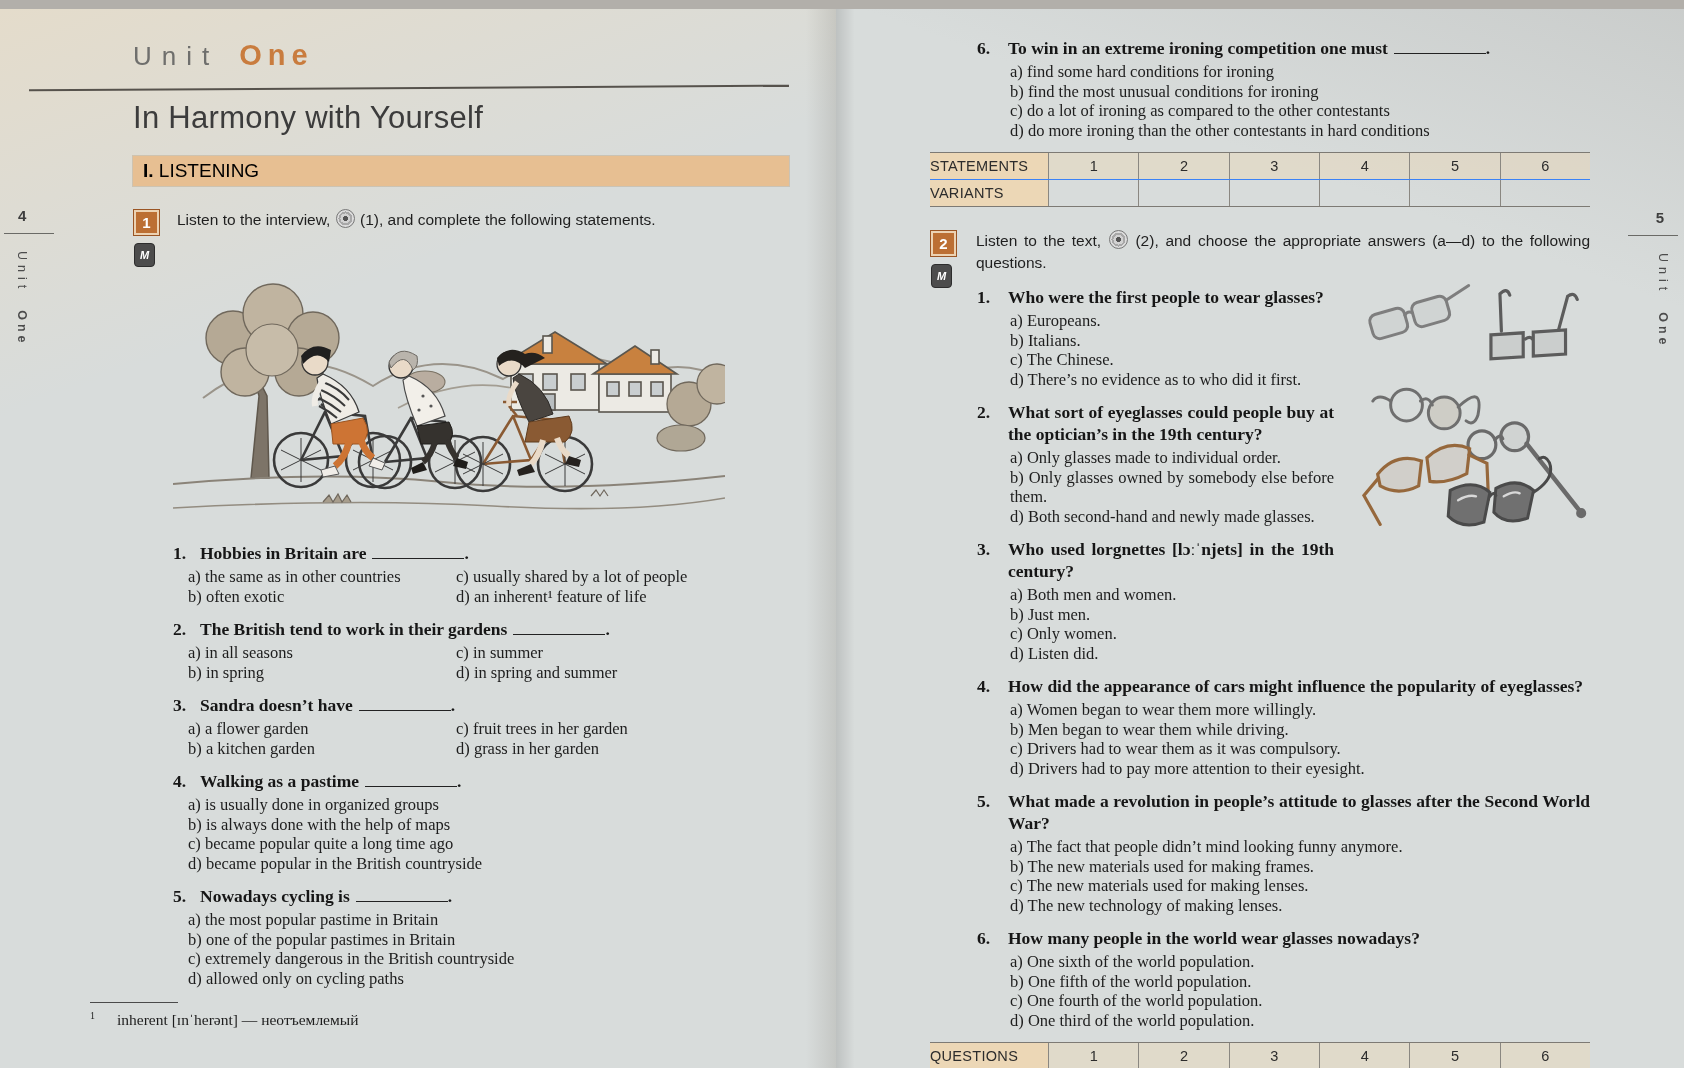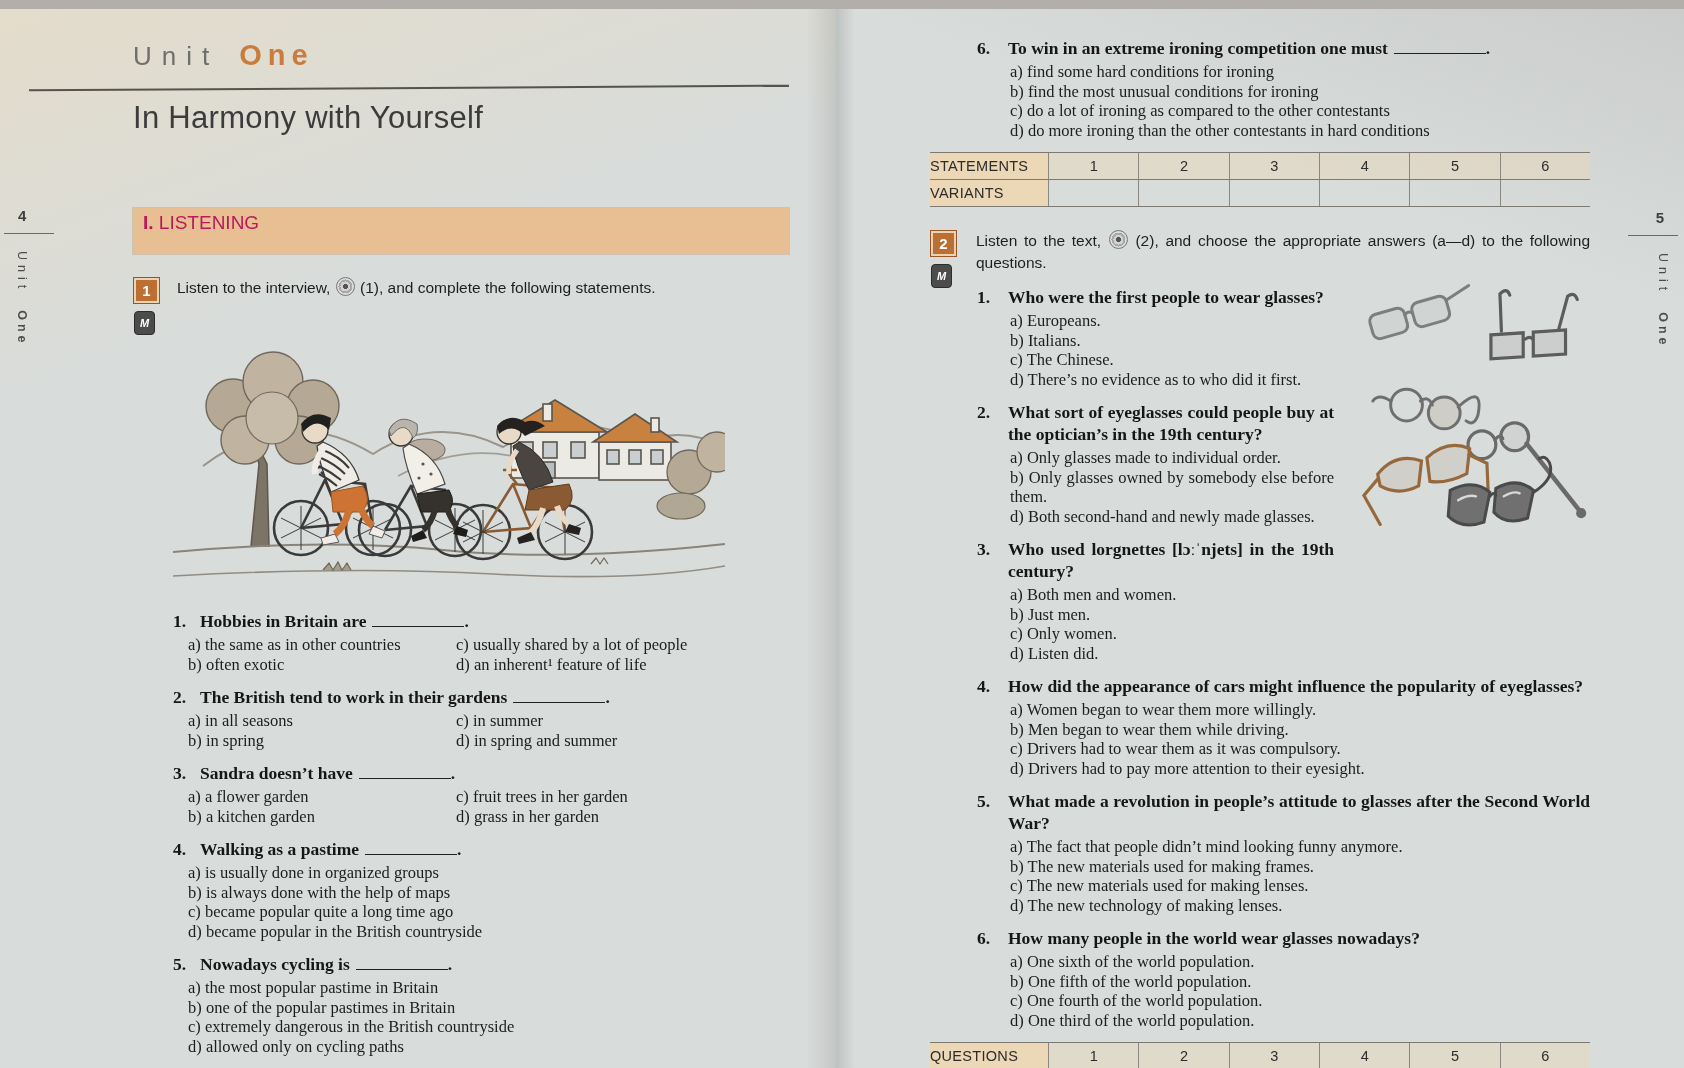--- a/index.html
+++ b/index.html
@@ -23,22 +23,22 @@
   .vert-label{position:absolute;writing-mode:vertical-rl;font-size:12.5px;color:#4c4c4c;letter-spacing:5px;white-space:pre}
   .vert-bold{font-weight:bold;letter-spacing:4px}
 
   
   .content-left{position:absolute;left:133px;top:30px;width:656px}
   .unit-line{display:flex;align-items:baseline;gap:20px}
   .unit-word{font-size:26px;letter-spacing:10px;color:#6f6f6d}
   .unit-one{font-size:29px;font-weight:bold;letter-spacing:6px;color:#c97c3e}
   .header-rule{position:absolute;left:-104px;top:48px;width:760px;border-top:2px solid #56524c;transform:rotate(-.35deg)}
   .page-title{margin-top:28px;font-size:31px;font-weight:normal;color:#3c3c3c;letter-spacing:.3px}
-  .section-banner{margin-top:72px;background:#e7bf92;color:#be185d;font-size:19px;line-height:27px;
-                  padding:1px 10px 18px;box-shadow:0 0 0 1px rgba(160,120,70,.25)}
+  .section-banner{margin-top:20px;background:#e7bf92;color:#000000;font-size:19px;line-height:27px;
+                  padding:1px 10px 2px;box-shadow:0 0 0 1px rgba(160,120,70,.25)}
   .section-banner .sec-no{font-weight:bold}
 
   .exercise{margin-top:23px;position:relative;padding-left:44px}
   .content-right .exercise{padding-left:46px}
   .ex-badge{position:absolute;left:0;top:0;width:25px;height:25px;background:#bc6f33;border:1px solid #9a5524;
             box-shadow:inset 0 0 0 2px #ecd2b2;color:#fff;font-weight:bold;font-size:15px;
             display:flex;align-items:center;justify-content:center}
   .m-icon{position:absolute;left:1px;top:34px;width:19px;height:22px;background:#4c4c4c;border:1.5px solid #2d2d2d;
           border-radius:4px;color:#fff;font-size:11px;font-style:italic;font-weight:bold;
           display:flex;align-items:center;justify-content:center}
@@ -68,21 +68,21 @@
   .trow{display:grid;grid-template-columns:118px repeat(6,1fr)}
   .trow + .trow{border-top:1px solid #3b82f6}
   .tlabel{height:26px;display:flex;align-items:center;background:#ecd7b6;letter-spacing:.3px}
   .tcell{height:26px;display:flex;align-items:center;justify-content:center;border-left:1px solid #8a8781}
   .tcell.head{background:rgba(236,215,182,.45)}
 
   
   .footnote{margin-top:14px;margin-left:-43px;font-family:"Liberation Serif",serif;font-size:15.5px;color:#1d1d1d}
   .fn-rule{width:88px;border-top:1.2px solid #4a4a4a;margin-bottom:7px}
   .fn-marker{font-size:10px;vertical-align:super;margin-right:22px}
-  .fn-term{font-weight:bold}
+  .fn-term{font-weight:normal}
 
   
   .content-right{position:absolute;left:94px;top:28px;width:660px}
   .glasses-float{float:right;width:252px;height:258px;margin:-8px -10px 6px 14px}
 </style>
 </head>
 <body>
 
 <div class="photo">
   <div class="book">

